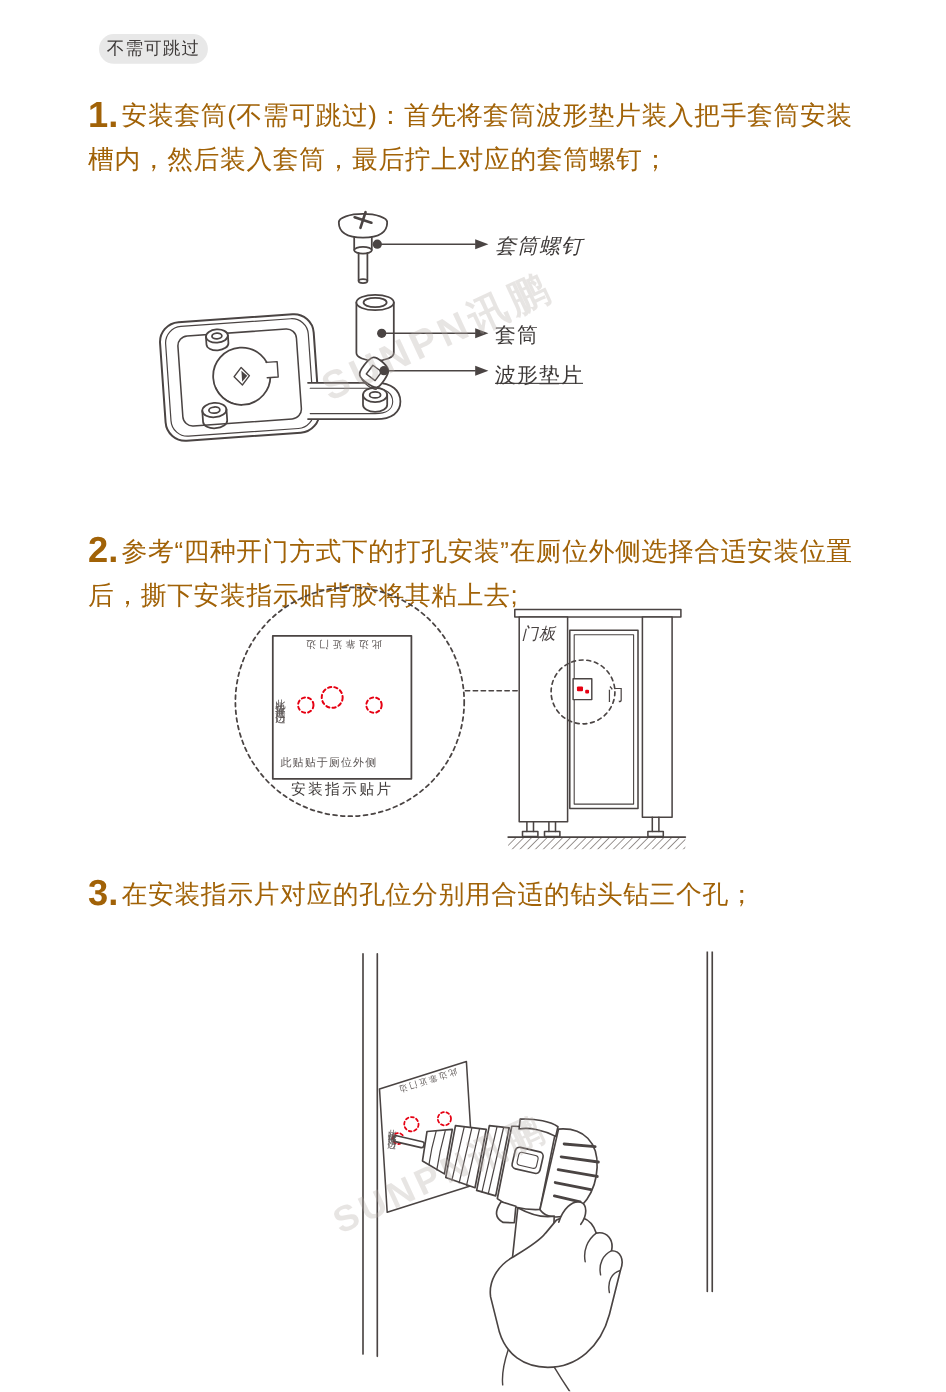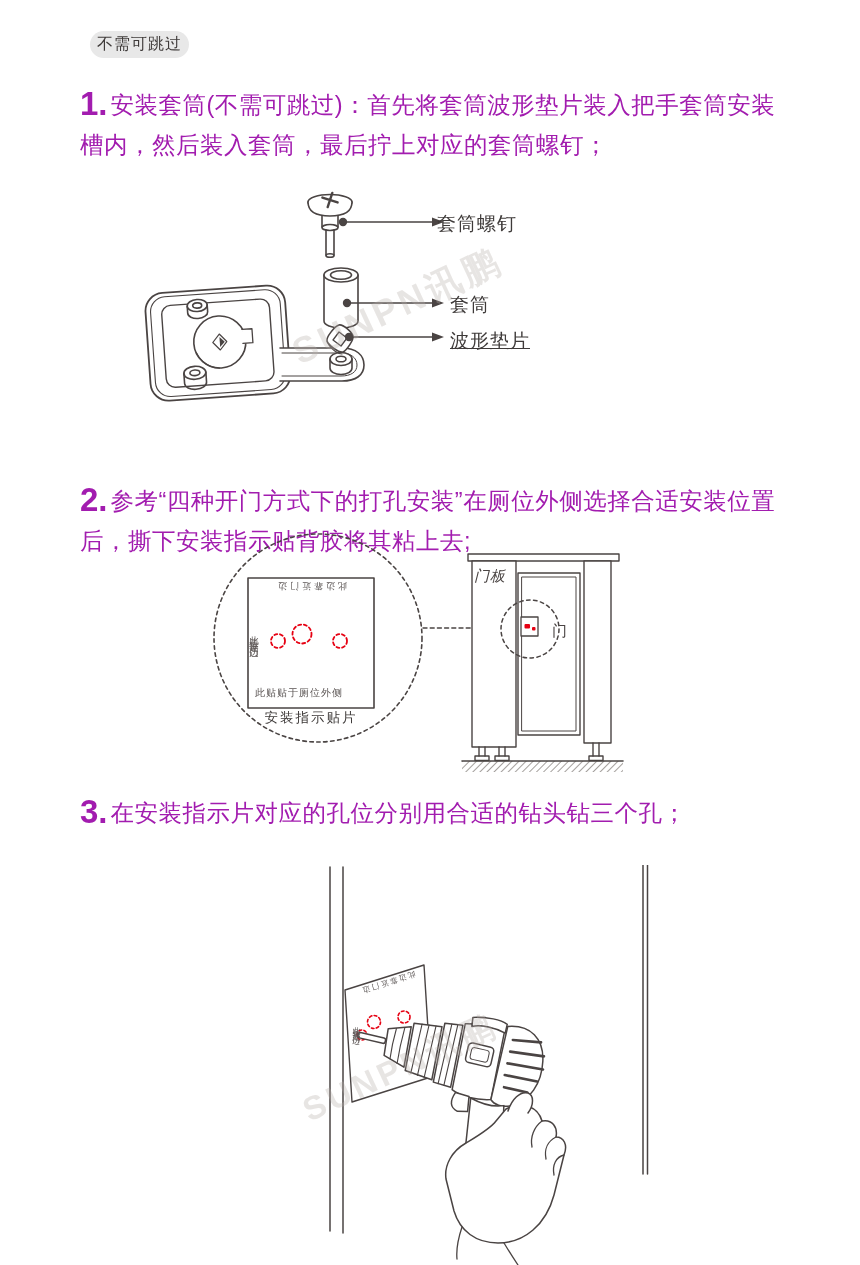--- a/index.html
+++ b/index.html
@@ -9,21 +9,21 @@
     font-family:"Liberation Sans","DejaVu Sans",sans-serif; color:#3e3a39;
   }
   .abs { position:absolute; }
   
   .badge {
     left:90px; top:31px; width:99px; height:27px; background:#e8e8e8;
     border-radius:14px; display:flex; align-items:center; justify-content:center;
     font-size:16px; color:#3e3a39; letter-spacing:1px;
   }
   
-  .step-heading { left:80px; width:706px; font-size:23.5px; line-height:40px; color:#a21caf; letter-spacing:0.5px; }
+  .step-heading { left:80px; width:706px; font-size:23.5px; line-height:40px; color:#a16207; letter-spacing:0.5px; }
   .step-num { font-size:33px; font-weight:600; margin-right:3px; vertical-align:-2px; letter-spacing:0; }
   #h1 { top:84px; } #h2 { top:444px;margin-top:36px; } #h3 { top:792px; }
   
   .part-label { font-size:19px; color:#3e3a39; letter-spacing:1px; white-space:nowrap; }
   .small-label { font-size:15px; color:#4a4443; letter-spacing:1px; white-space:nowrap; }
   .caption { font-size:13.5px; color:#3e3a39; letter-spacing:2px; text-align:center; }
   .sticker-text { color:#5a5453; white-space:nowrap; }
   .vtext { writing-mode:vertical-rl; text-orientation:upright; }
   .watermark {
     color:#b8aFaa; opacity:.32; font-size:36px; letter-spacing:4px; font-weight:700;
@@ -104,21 +104,21 @@
       <circle cx="207" cy="118" r="4.2" fill="currentColor" stroke="none"></circle>
       <path d="M211,118 H292" stroke-width="1.4"></path>
       <polygon points="292,113.5 304,118 292,122.5" fill="currentColor" stroke="none"></polygon>
       <circle cx="209" cy="152" r="4.2" fill="currentColor" stroke="none"></circle>
       <path d="M213,152 H292" stroke-width="1.4"></path>
       <polygon points="292,147.5 304,152 292,156.5" fill="currentColor" stroke="none"></polygon>
     </g>
   </g>
 </svg>
 
-<div class="abs part-label" style="left:437px; top:211px;">套筒螺钉</div>
+<div class="abs part-label" style="left:450px; top:211px;font-style:italic;">套筒螺钉</div>
 <div class="abs part-label" style="left:450px; top:292px;">套筒</div>
 <div class="abs part-label" style="left:450px; top:328px;text-decoration:underline;">波形垫片</div>
 
 <div class="abs watermark" style="left:295px; top:330px;">SUNPN讯鹏</div>
 
 <div class="abs step-heading" id="h2">
   <span class="step-num">2.</span><span>参考“四种开门方式下的打孔安装”在厕位外侧选择合适安装位置后，撕下安装指示贴背胶将其粘上去;</span>
 </div>
 
 <svg class="abs" style="left:205px; top:530px;" width="430" height="250" viewBox="0 0 430 250">

